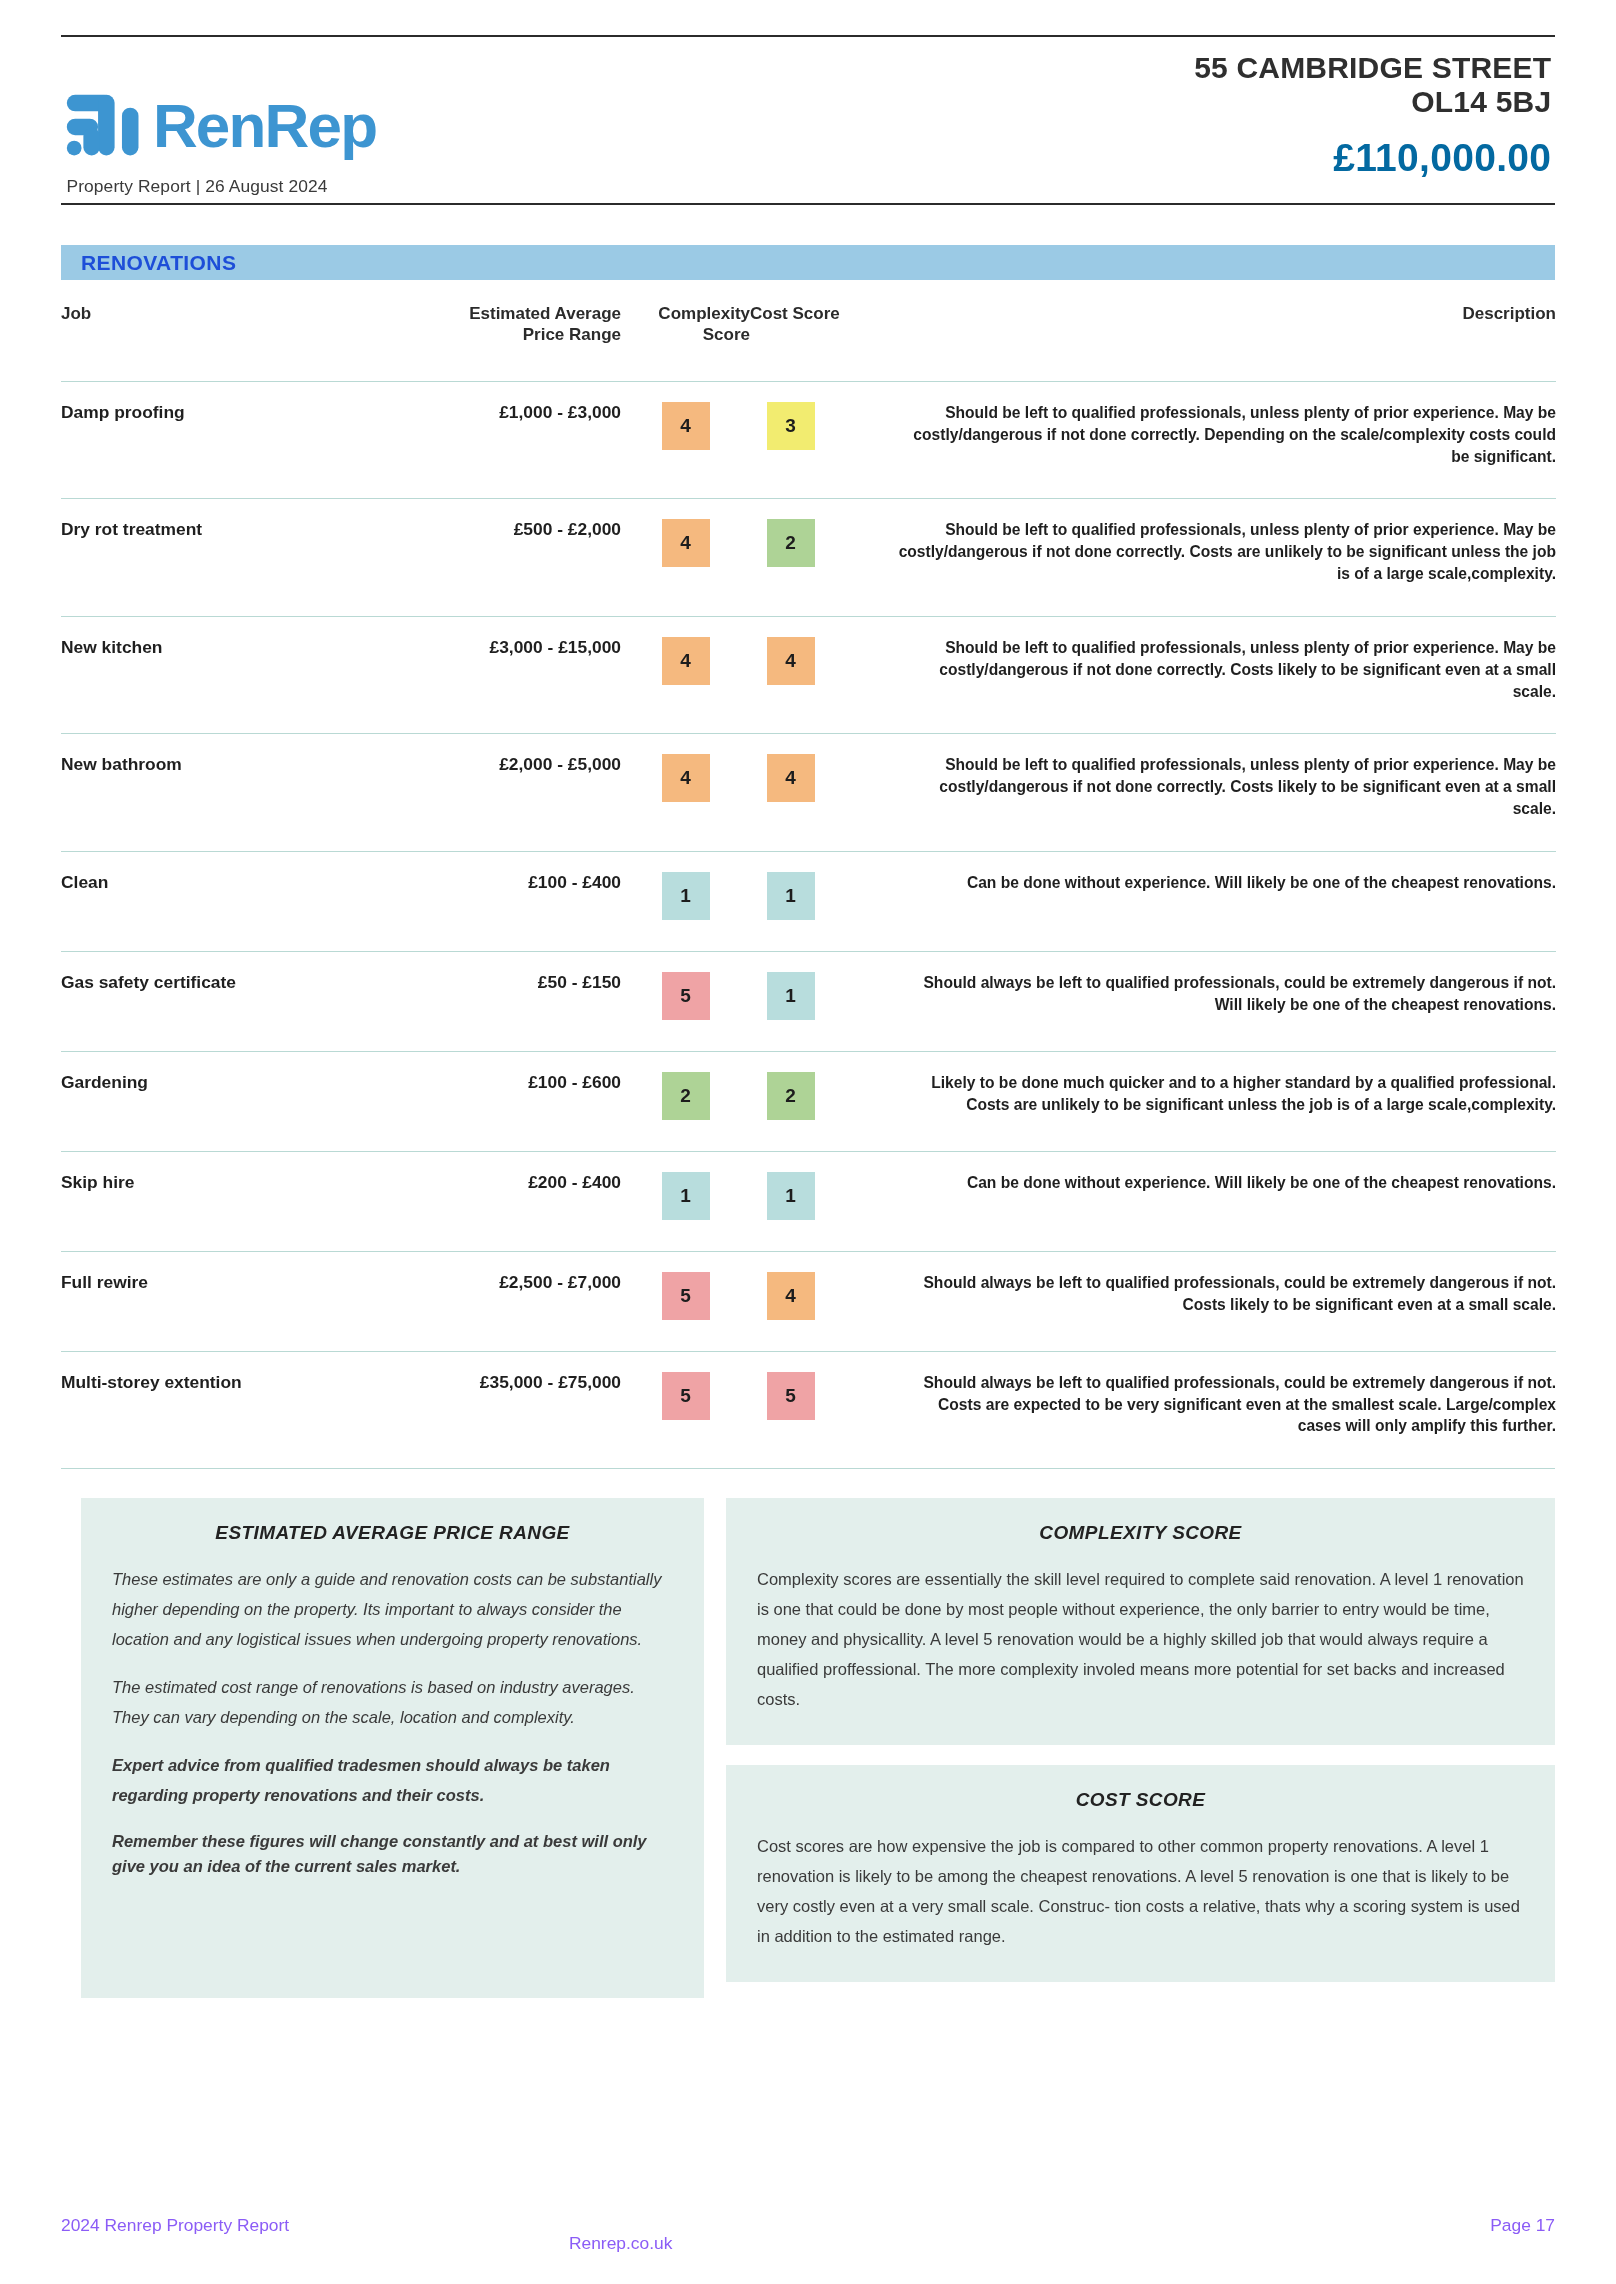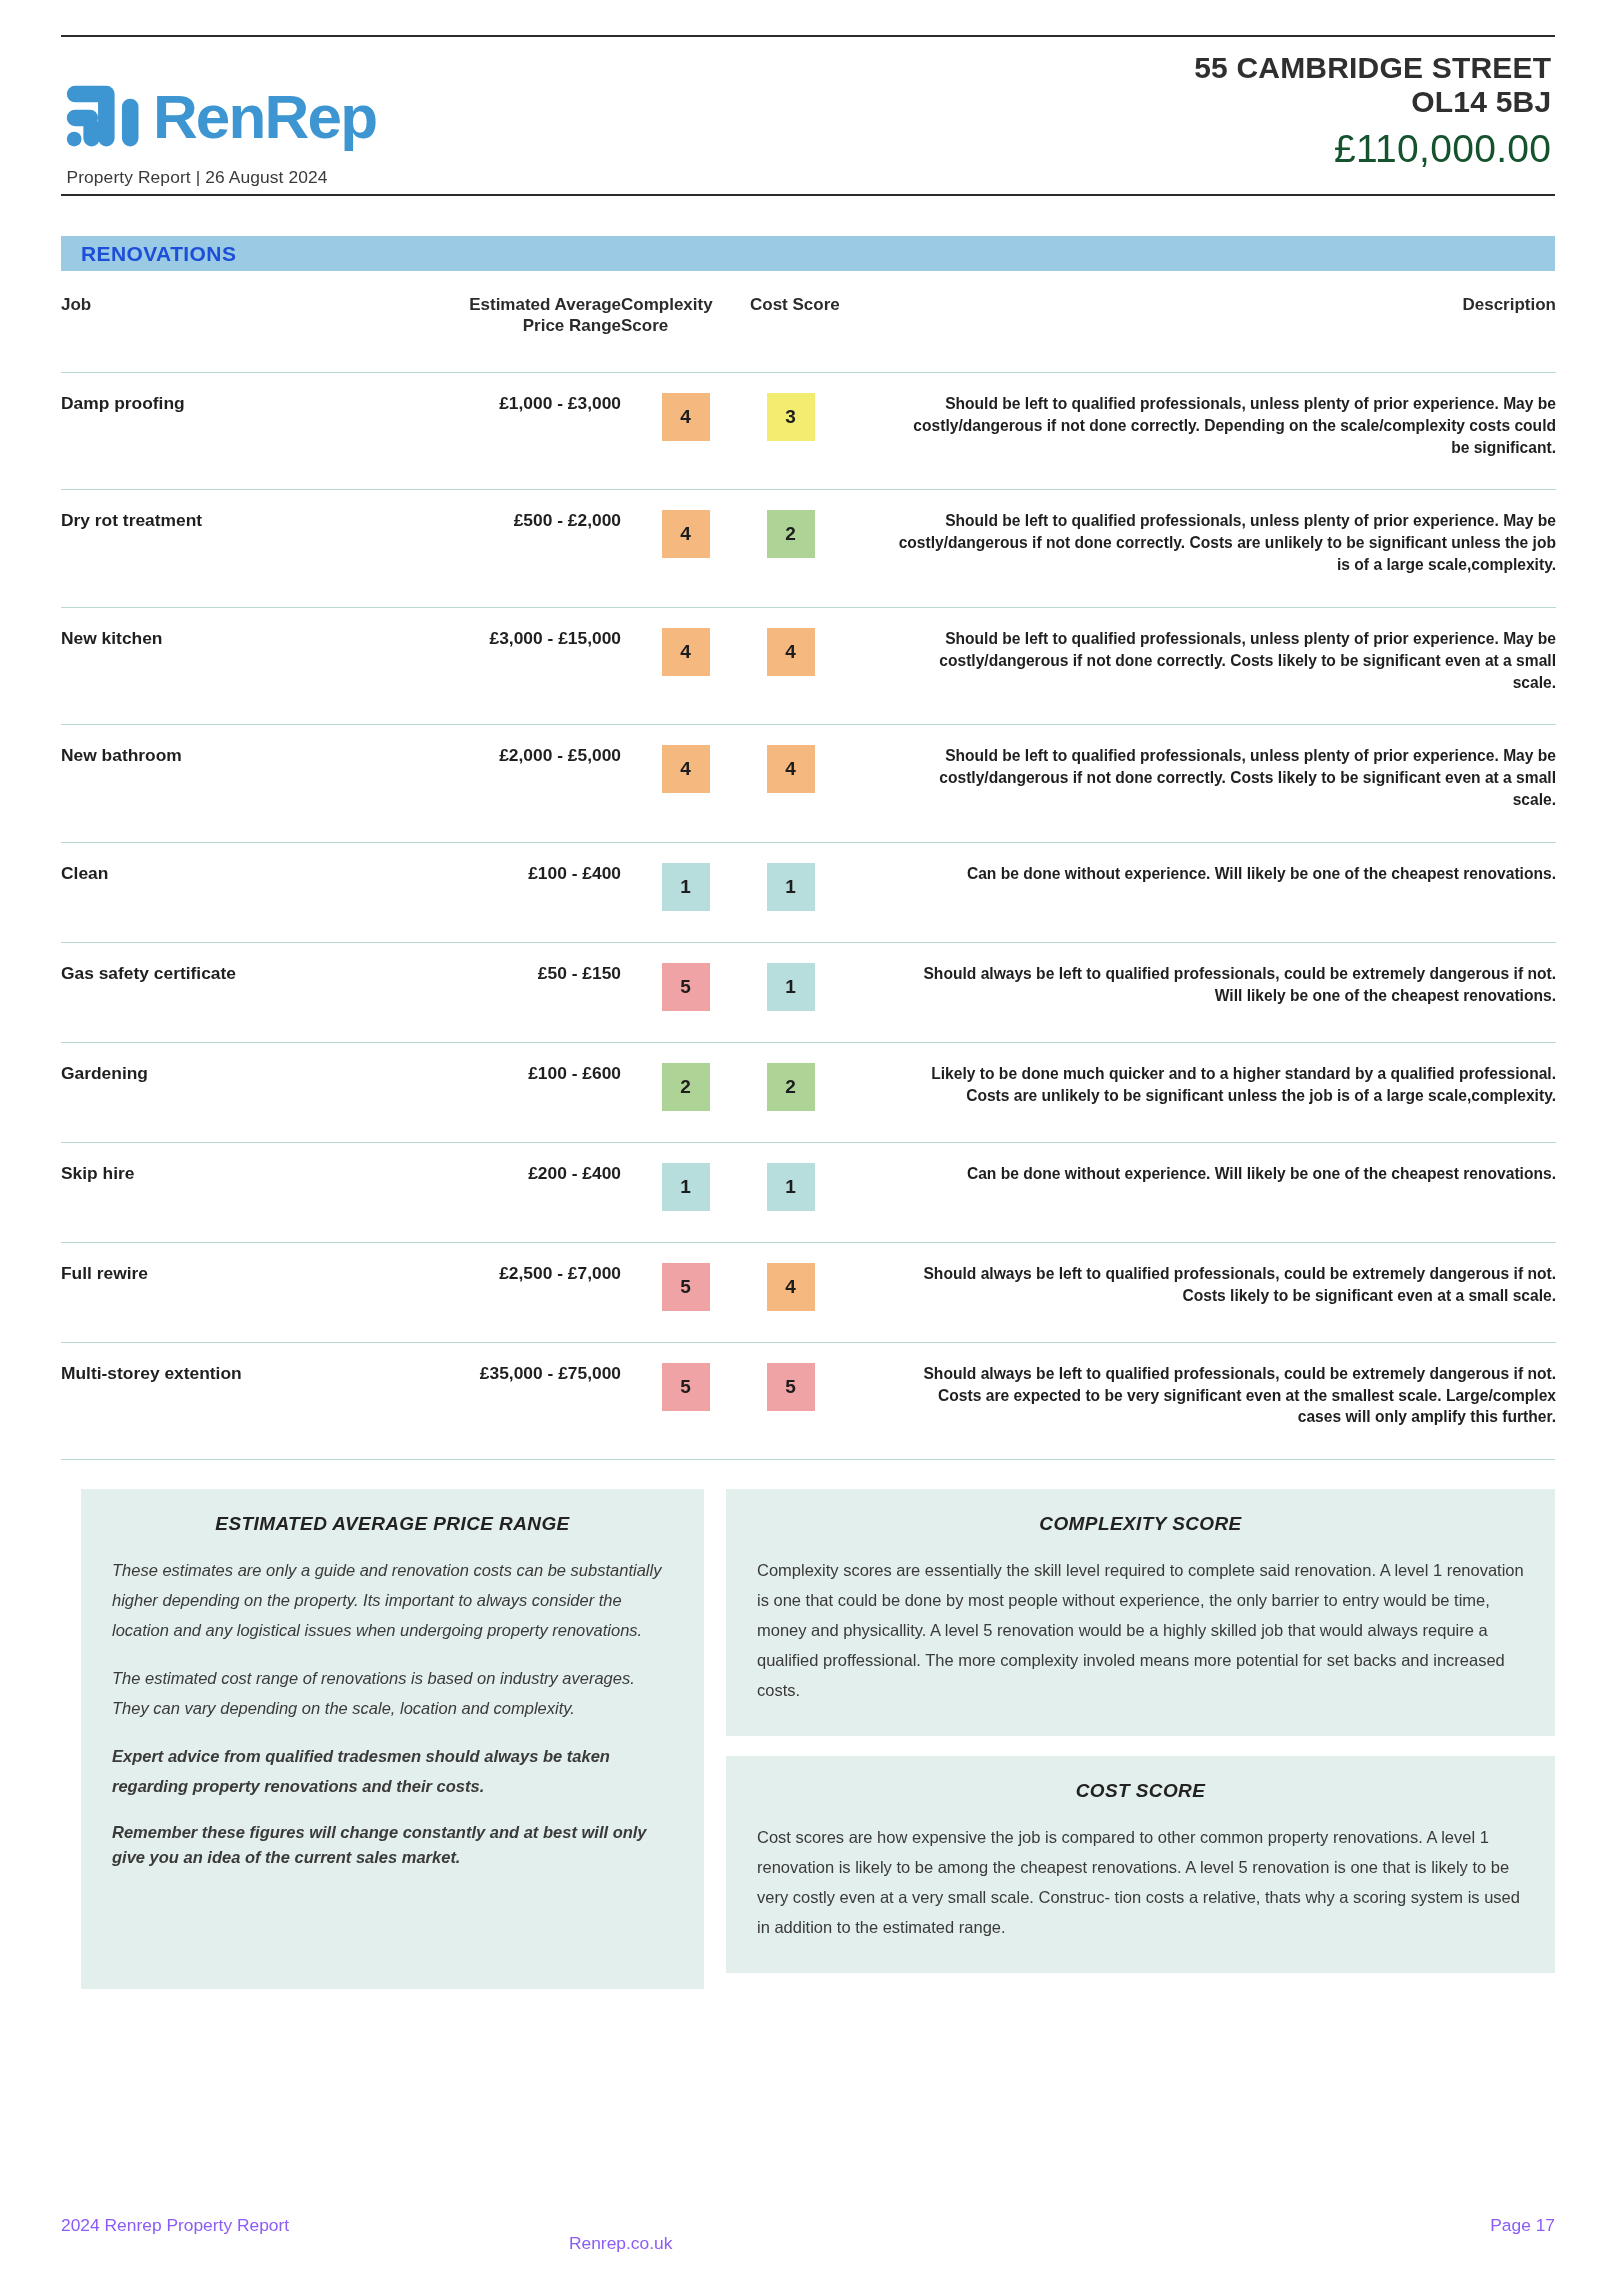--- a/index.html
+++ b/index.html
@@ -58,24 +58,24 @@
     padding-bottom: 16.5px;
   }
   .addr-line {
     font-size: 30px;
     font-weight: 600;
     color: #2f2f2f;
     letter-spacing: 0.2px;
   }
   .addr-price {
     font-size: 39px;
-    font-weight: 400;
-    color: #14532d;
+    font-weight: 700;
+    color: #0369a1;
     letter-spacing: 0.3px;
-    margin-top: 8px;
+    margin-top: 17px;
   }
 
   
   .section-bar {
     margin-top: 40px;
     background: #9BCAE5;
     height: 35px;
     display: flex;
     align-items: center;
     padding-left: 20px;
@@ -102,21 +102,21 @@
   table.ren th {
     font-size: 17px;
     font-weight: 700;
     color: #2b2b2b;
     padding: 24px 0 35px 0;
     vertical-align: top;
     line-height: 1.22;
   }
   th.h-job   { text-align: left;  padding-left: 5.5px; }
   th.h-price { text-align: right; padding-right: 3.7px; }
-  th.h-cx    { text-align: left; }
+  th.h-cx    { text-align: right; }
   th.h-cost  { text-align: left; padding-left: 11px; }
   th.h-desc  { text-align: right; padding-right: 5.5px; }
 
   table.ren td {
     border-top: 1.8px solid #B9D9D4;
     padding: 20px 0 31px 0;
     vertical-align: top;
   }
   td.t-job {
     font-size: 17.4px;

